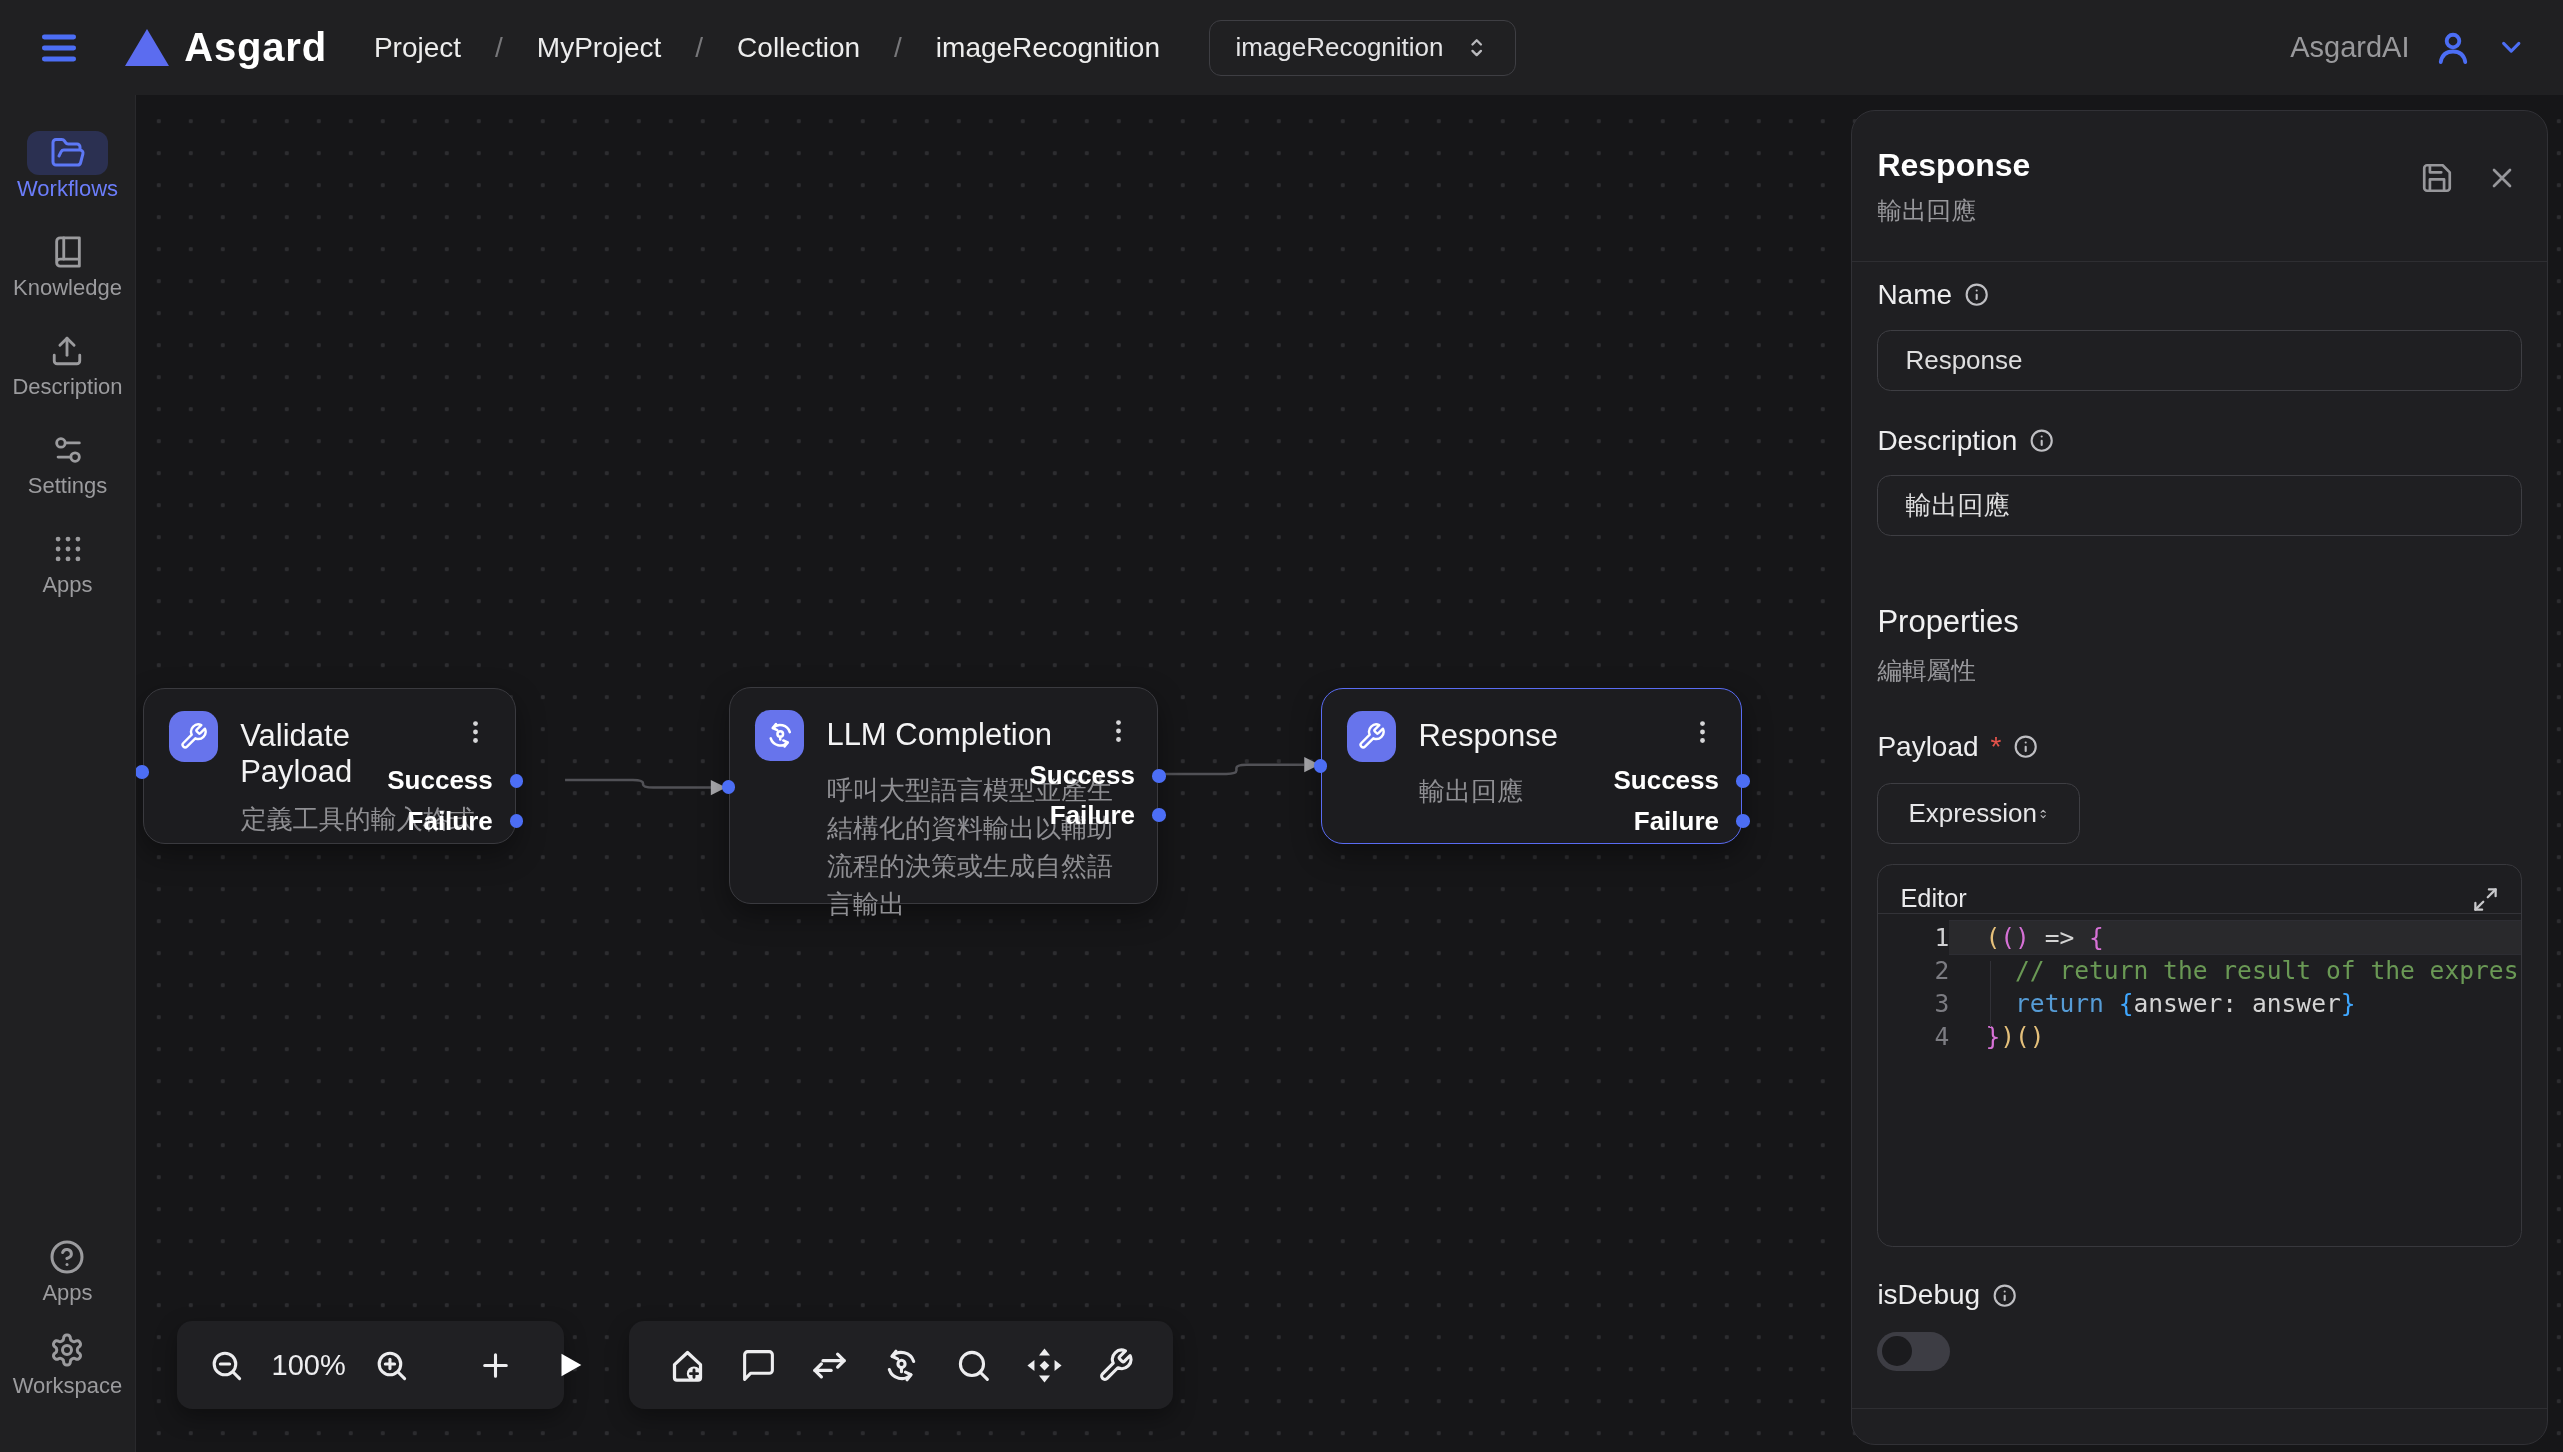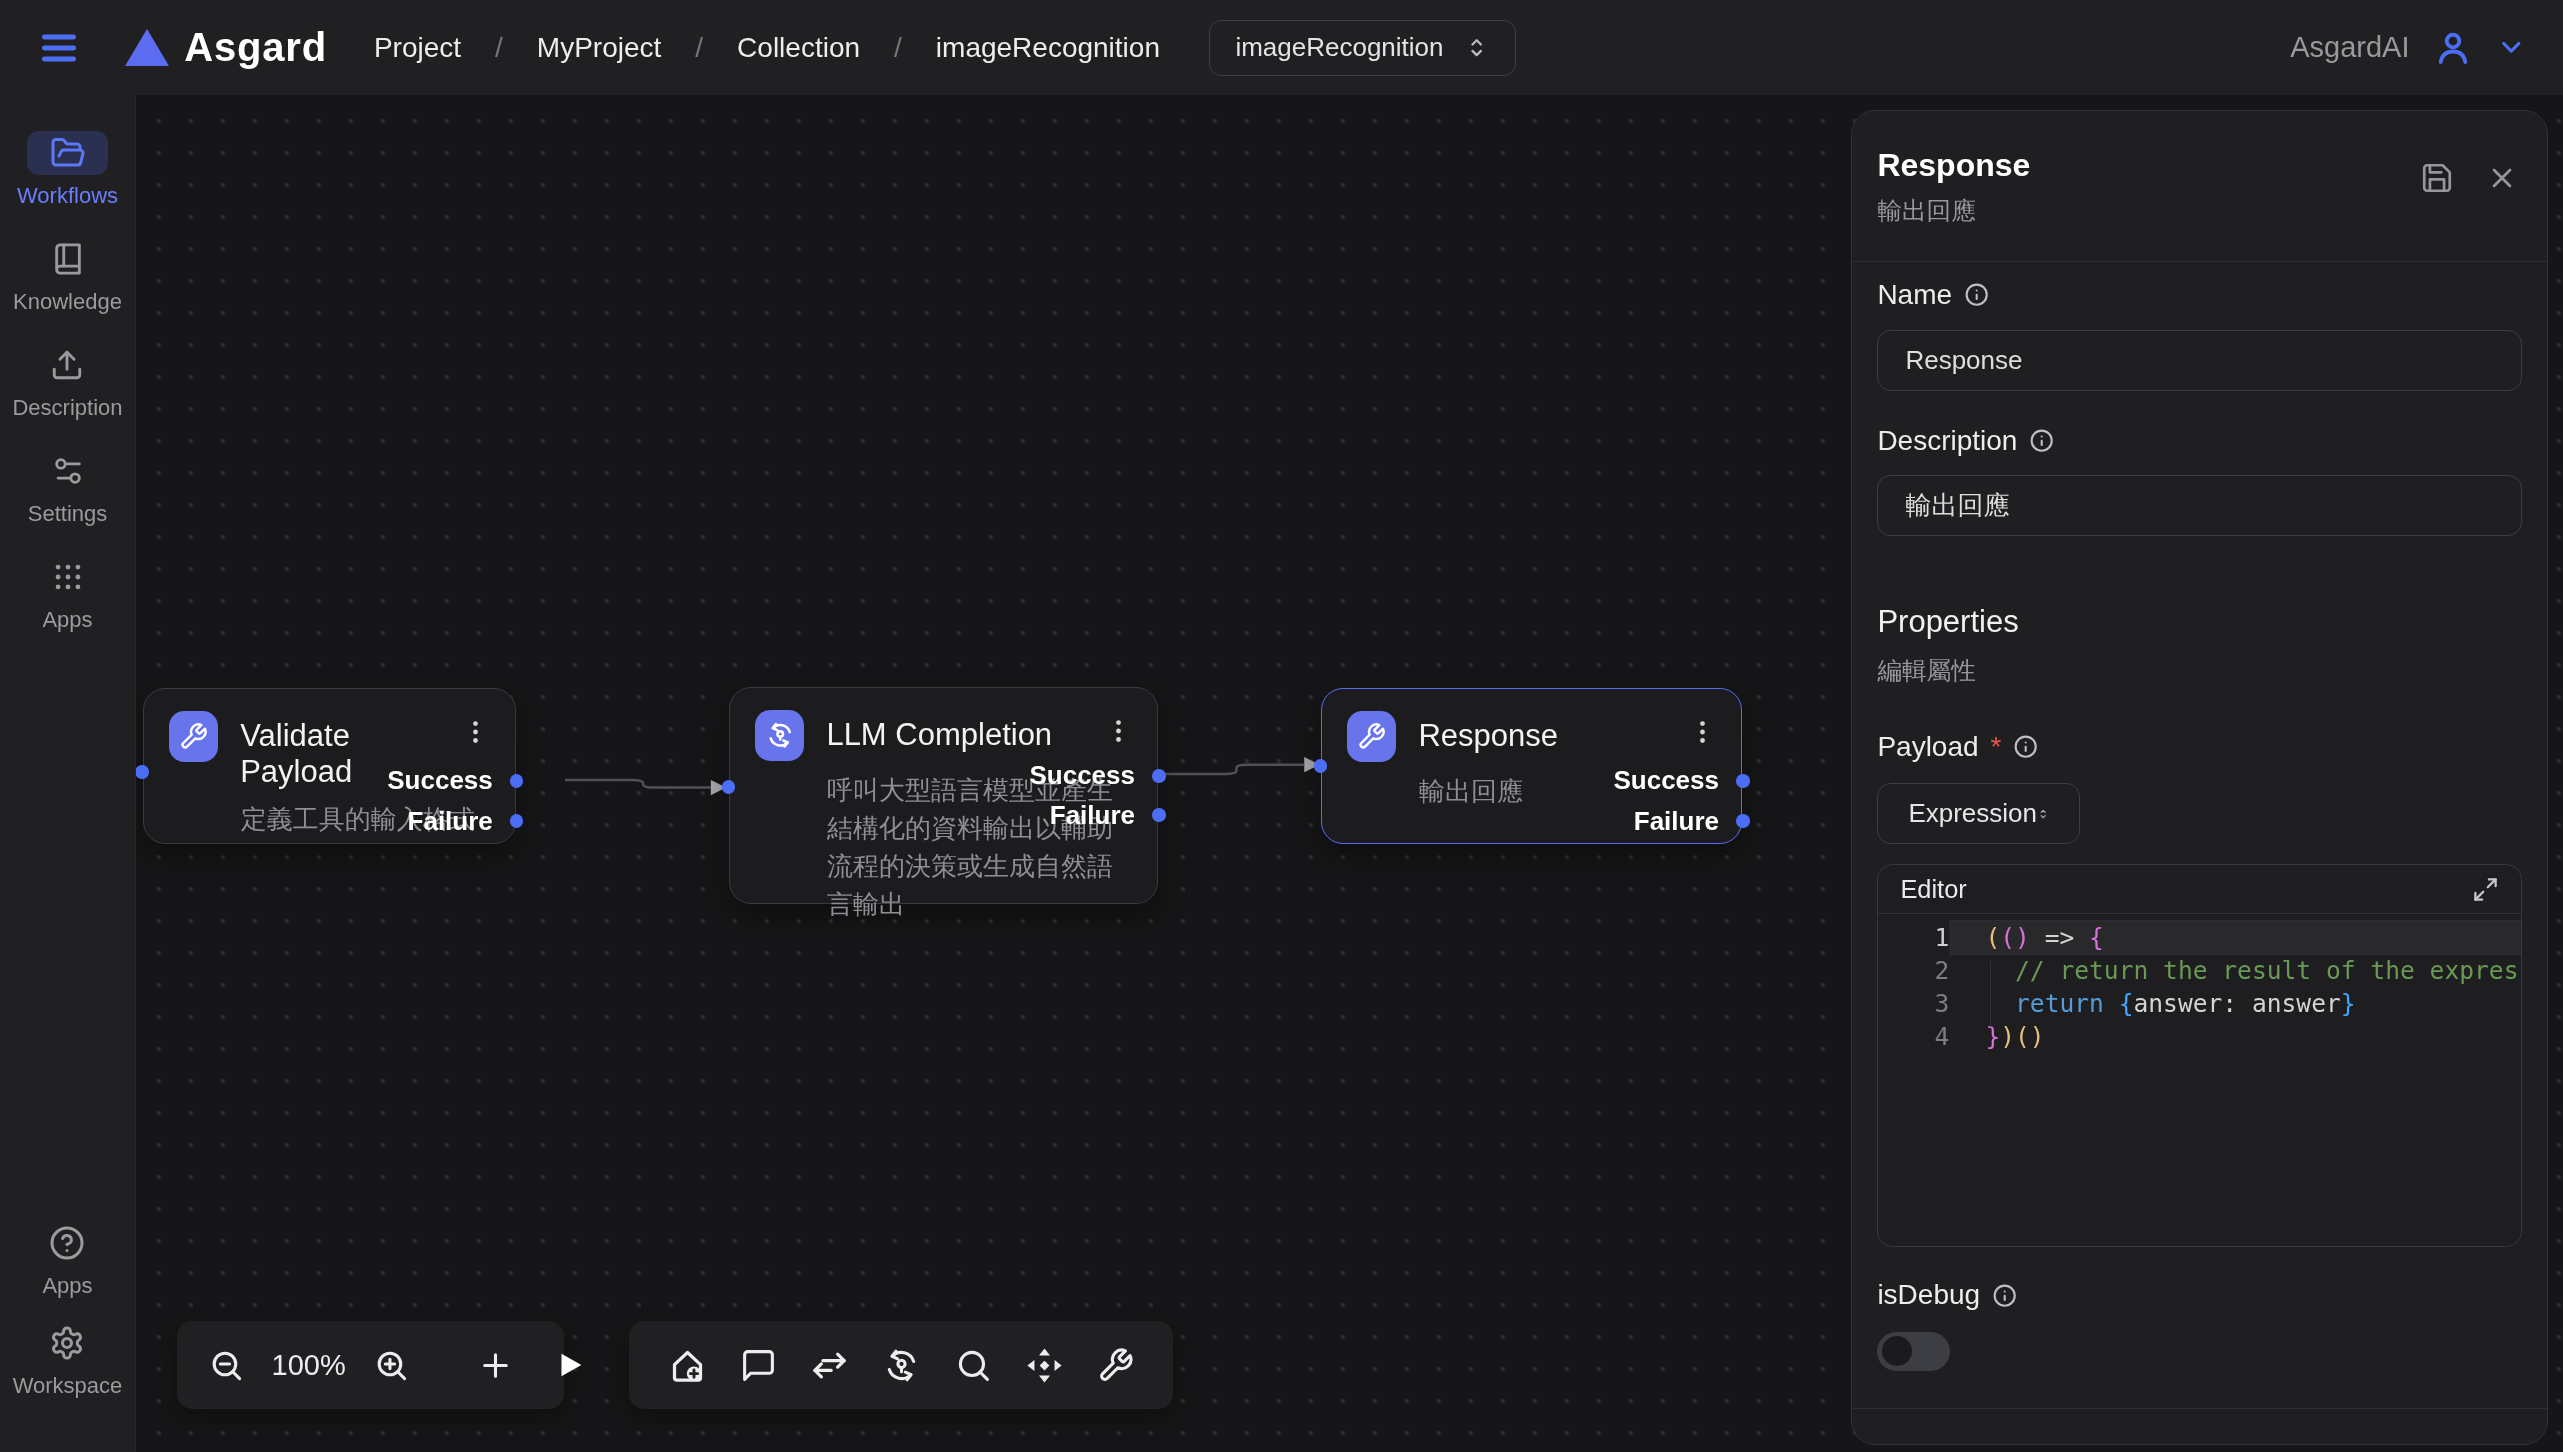--- a/index.html
+++ b/index.html
@@ -30,21 +30,21 @@
   }
   .nav-right{ margin-left:auto; display:flex; align-items:center; gap:22px; }
   .user-label{ font-size:29px; color:#99999c; }
 
   
   .sidebar{
     position:absolute; top:95px; left:0; bottom:0; width:136px;
     background:#202022; border-right:0.8px solid #29292c;
     display:flex; flex-direction:column; align-items:center; padding:36px 0 32px; z-index:5;
   }
-  .side-item{ display:flex; flex-direction:column; align-items:center; gap:8px; margin-bottom:28px; color:#9b9b9e; font-size:22px; cursor:pointer; }
+  .side-item{ display:flex; flex-direction:column; align-items:center; gap:1px; margin-bottom:28px; color:#9b9b9e; font-size:22px; cursor:pointer; }
   .side-item .icon-box{ width:81px; height:44px; border-radius:12px; display:flex; align-items:center; justify-content:center; }
   .side-item.active{ color:#6b7dfa; }
   .side-item.active .icon-box{ background:#2b3051; }
   .side-footer{ margin-top:auto; }
   .side-footer .side-item{ margin-bottom:22px; }
 
   
   .canvas{
     position:absolute; top:95px; left:136px; right:0; bottom:0;
     background-color:#161618;
@@ -107,21 +107,21 @@
   .sec-title{ font-size:31px; color:#f1f1f2; margin-top:68px; }
   .sec-sub{ font-size:24.6px; color:#98989c; margin-top:13.6px; }
 
   .select{
     margin-top:20.3px; width:203px; height:61px; border:1.7px solid #3e3e43; border-radius:13.6px;
     display:flex; align-items:center; justify-content:space-between; padding:0 30px;
     font-size:26px; color:#e6e6e8; cursor:pointer;
   }
 
   .editor{ margin-top:20.3px; border:1.7px solid #38383d; border-radius:15.3px; height:383px; background:#1e1e21; overflow:hidden; }
-  .editor-head{ height:49px; display:flex; align-items:center; justify-content:space-between; padding:0 22px; border-bottom:0.8px solid #333338; }
+  .editor-head{ height:49px; display:flex; align-items:flex-end; justify-content:space-between; padding:0 22px; border-bottom:0.8px solid #333338; }
   .editor-title{ font-size:25.4px; color:#eaeaec; }
   .code{ display:flex; font-family:"DejaVu Sans Mono","Liberation Mono",monospace; font-size:24.6px; line-height:33px; padding-top:6.8px; }
   .gutter{ width:71px; flex:none; text-align:right; color:#7c7c82; }
   .gutter .ln{ height:33px; }
   .gutter .ln.active{ color:#d0d0d3; }
   .code-col{ flex:1; position:relative; }
   .code-line{ height:33px; white-space:pre; padding-left:36px; }
   .code-line.current{ background:rgba(255,255,255,.05); box-shadow:0 -0.8px 0 #323238, 0 0.8px 0 #323238; }
   .code-col .indent-guide{ position:absolute; left:41px; top:40px; width:0.8px; height:66px; background:#313137; }
   .tk-b1{ color:#e5c07b; } .tk-b2{ color:#d671d6; } .tk-b3{ color:#3fa7ff; }

